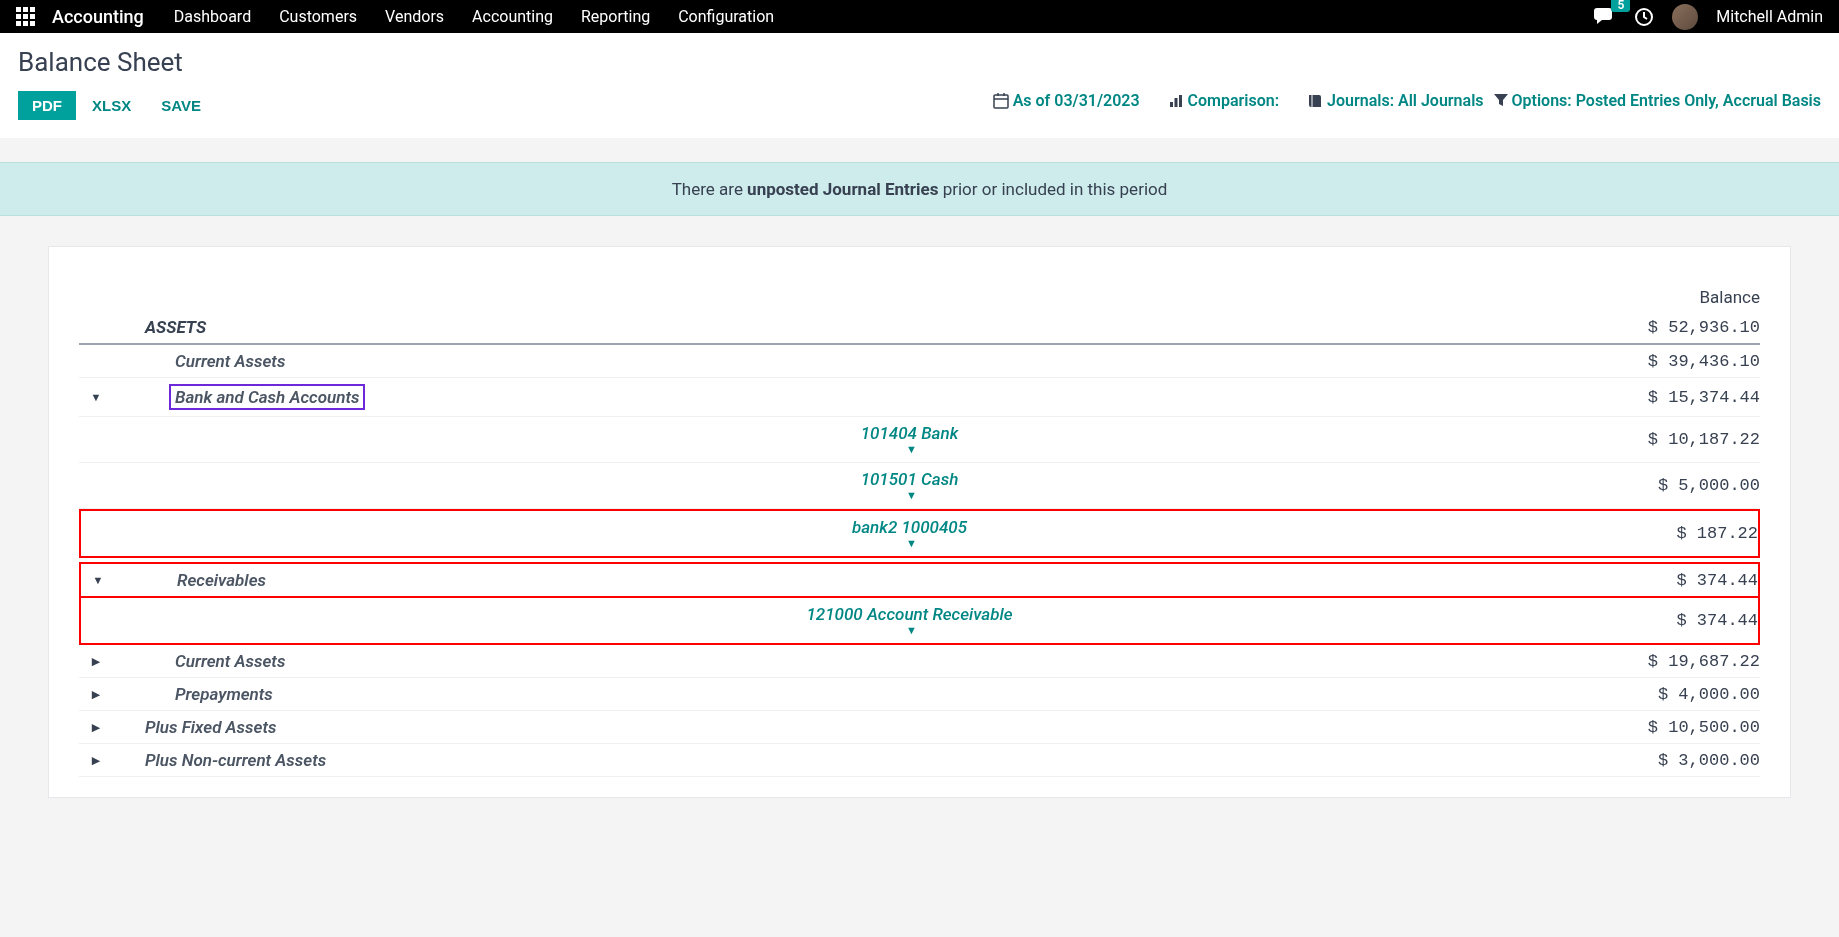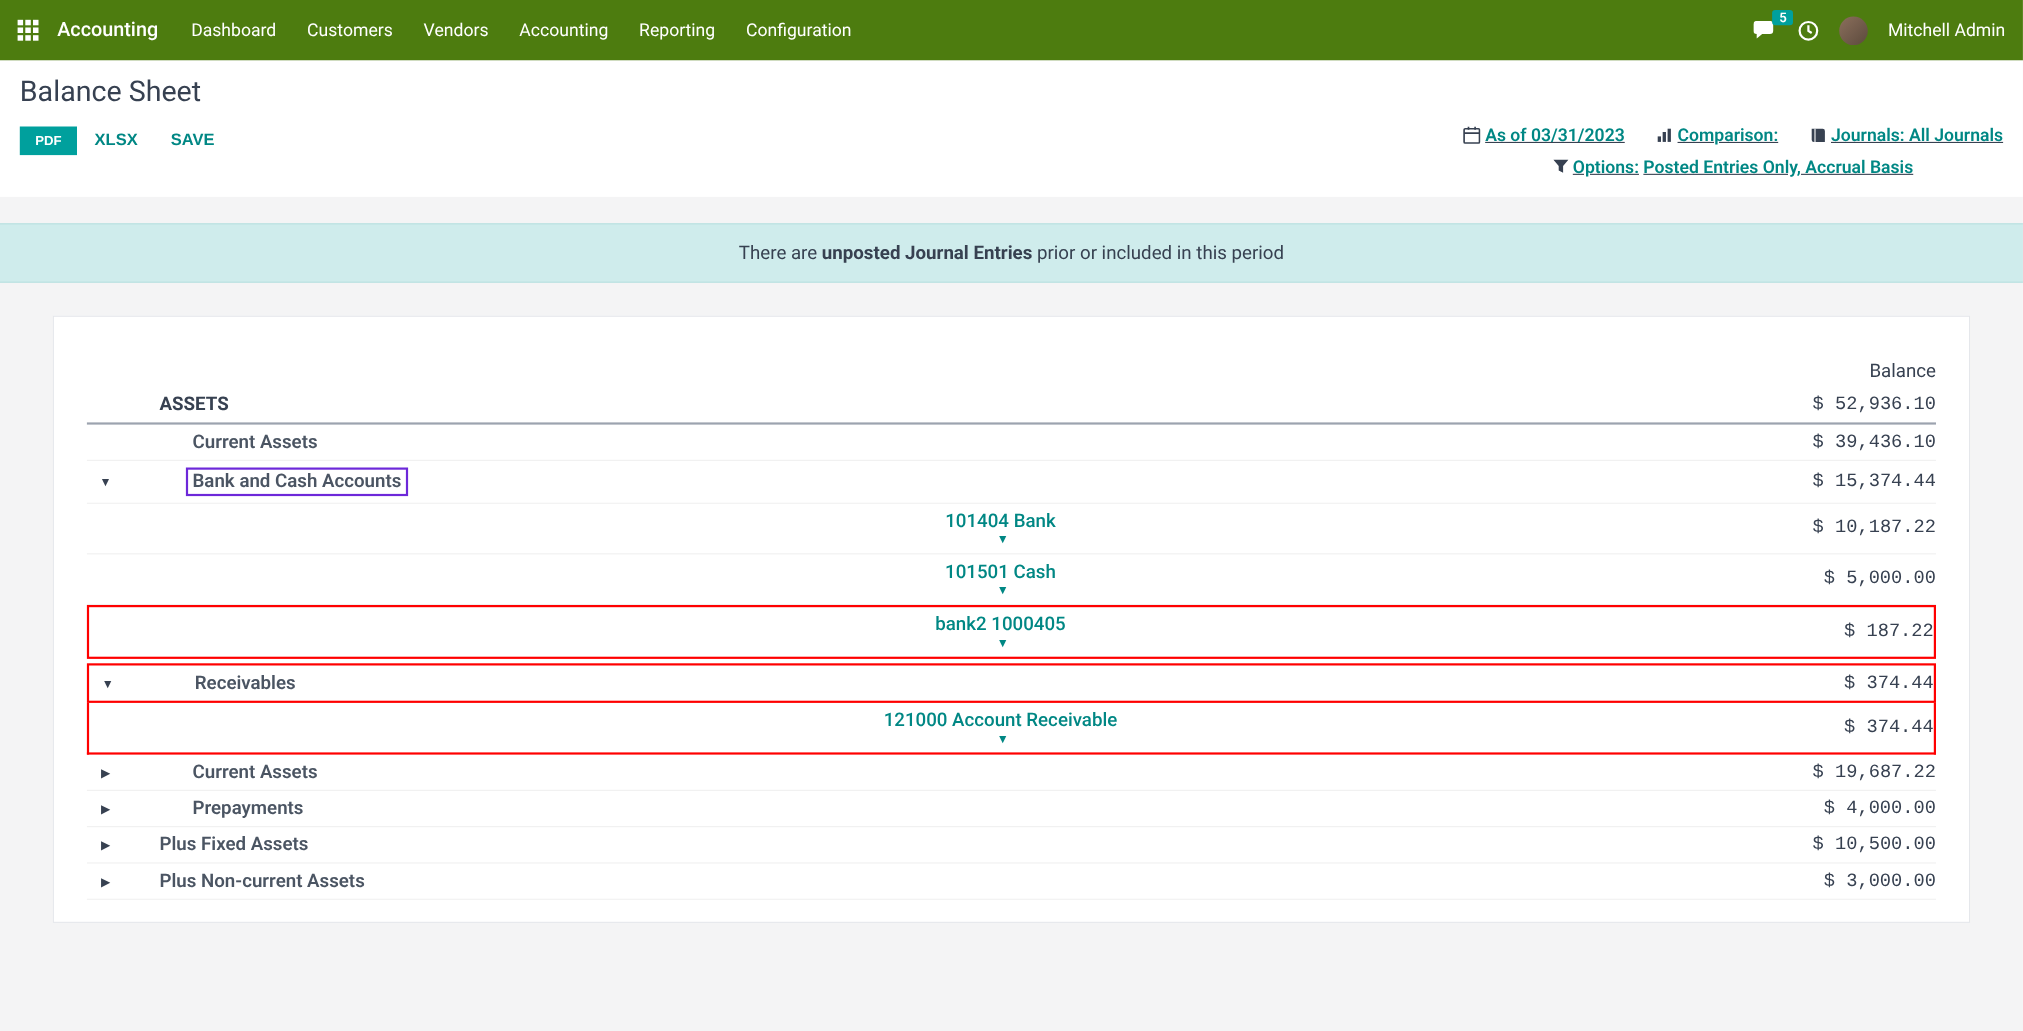--- a/index.html
+++ b/index.html
@@ -1,56 +1,56 @@
 <!DOCTYPE html>
 <html><head>
 <meta charset="utf-8">
 <style>
 * { box-sizing: border-box; margin: 0; padding: 0; }
 body { font-family: -apple-system, BlinkMacSystemFont, "Segoe UI", Roboto, "Helvetica Neue", Arial, sans-serif; font-size: 14px; color: #374151; background: #f4f4f5; }
 
-.navbar { background: #4d7c0f; height: 55px; display: flex; align-items: center; padding: 0 16px; color: #fff; }
+.navbar { background: #000000; height: 33px; display: flex; align-items: center; padding: 0 16px; color: #fff; }
 .navbar-left { display: flex; align-items: center; gap: 16px; }
 .apps-icon { width: 20px; height: 20px; display: flex; flex-wrap: wrap; gap: 2px; cursor: pointer; }
 .apps-icon span { width: 5px; height: 5px; background: #fff; }
 .app-name { font-size: 18px; font-weight: 500; margin-right: 14px; }
 .nav-links { display: flex; gap: 28px; }
 .nav-links a { color: #fff; text-decoration: none; font-size: 16px; }
 .navbar-right { margin-left: auto; display: flex; align-items: center; gap: 18px; }
 .msg-wrap { position: relative; display: flex; align-items: center; }
 .msg-badge { position: absolute; top: -10px; right: -14px; background: #00A09D; color: #fff; font-size: 12px; padding: 0 6px; border-radius: 3px; font-weight: 600; }
 .avatar { width: 26px; height: 26px; border-radius: 50%; background: linear-gradient(135deg, #8B6F5C, #5C4A3D); }
 .user-name { font-size: 16px; }
 
 .header-section { background: #fff; padding: 14px 18px 18px 18px; }
 .page-title { font-size: 26px; font-weight: 400; color: #374151; margin-bottom: 14px; }
 .header-row { display: flex; justify-content: space-between; align-items: flex-start; }
 .action-buttons { display: flex; gap: 2px; align-items: center; }
-.btn-pdf { background: #00A09D; color: #fff; padding: 6px 14px; font-weight: 600; font-size: 12px; border: none; cursor: pointer; }
+.btn-pdf { background: #00A09D; color: #fff; padding: 6px 14px; font-weight: 600; font-size: 15px; border: none; cursor: pointer; }
 .btn-link { background: transparent; color: #008784; padding: 6px 14px; font-weight: 600; font-size: 15px; border: none; cursor: pointer; }
-.filters { display: flex; flex-direction: column; gap: 10px; align-items: center; text-decoration: underline; }
+.filters { display: flex; flex-direction: row; gap: 10px; align-items: flex-start; }
 .filter-row { display: flex; gap: 28px; }
 .filter-item { color: #008784; font-weight: 600; font-size: 16px; display: flex; align-items: center; gap: 4px; cursor: pointer; }
 .filter-icon { color: #374151; }
 
 .info-banner { background: #CFECEC; color: #374151; padding: 16px; text-align: center; font-size: 17px; border-top: 1px solid #b8e0e0; border-bottom: 1px solid #b8e0e0; margin-top: 24px; }
 .info-banner strong { font-weight: 700; }
 
 .report-container { padding: 30px 48px; }
 .report-card { background: #fff; border: 1px solid #e5e7eb; padding: 40px 30px 20px 30px; }
 .report-header { display: flex; justify-content: flex-end; margin-bottom: 6px; }
 .report-col-header { text-align: right; font-size: 17px; line-height: 1.5; font-weight: 500; color: #374151; width: 140px; }
 .balance-label { text-align: right; font-size: 17px; margin-bottom: 4px; font-weight: 400; }
 
 .report-table { width: 100%; }
 .report-row { display: flex; align-items: center; padding: 6px 0; border-bottom: 1px solid #f0f0f0; }
 .report-row.assets { border-bottom: 2px solid #9ca3af; }
 .caret-col { width: 34px; min-width: 34px; display: flex; justify-content: center; align-items: center; }
 .caret { font-size: 11px; color: #374151; cursor: pointer; }
-.label-col { flex: 1; font-size: 17px; display: flex; align-items: center; }
+.label-col { flex: 1; font-size: 17px; display: flex; align-items: center; font-style: italic; }
 .value-col { width: 150px; text-align: right; font-family: "Courier New", monospace; font-size: 17px; font-weight: 500; color: #374151; white-space: pre; }
 .indent-1 { padding-left: 32px; }
 .indent-2 { padding-left: 62px; }
 .indent-3 { padding-left: 96px; }
 .bold-label { font-weight: 700; }
 .semibold-label { font-weight: 600; color: #4b5563; }
 .link-label { color: #008784; font-weight: 500; flex-direction: column; }
 .link-caret { font-size: 11px; margin-left: 4px; color: #008784; }
 
 .highlight-box { border: 2px solid #6d28d9; display: inline-block; padding: 1px 4px; margin-left: -6px; }

